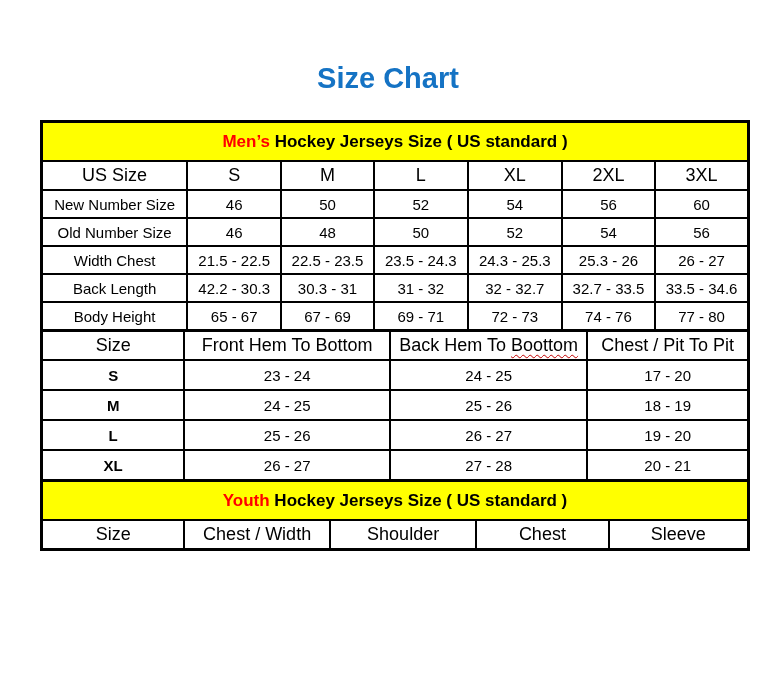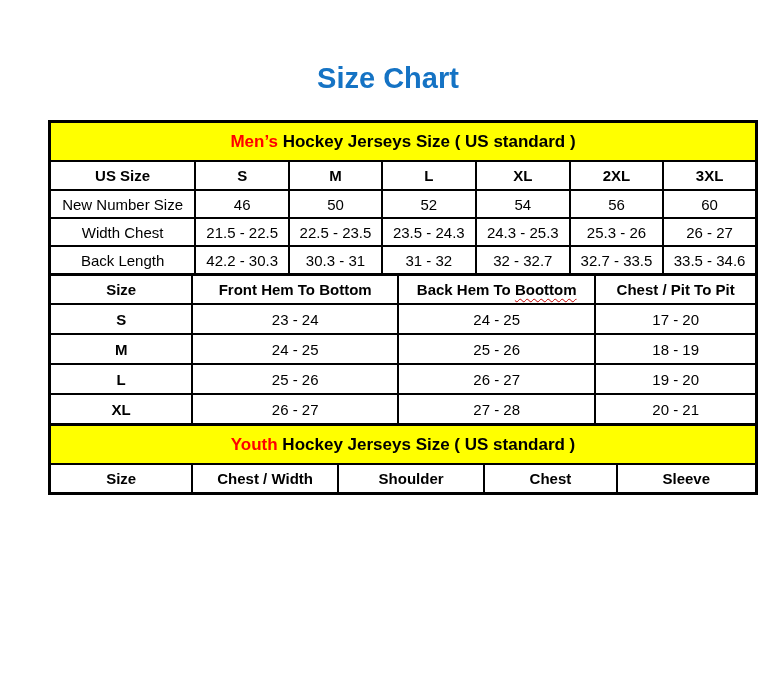--- a/index.html
+++ b/index.html
@@ -21,21 +21,21 @@
     margin: 0;
     padding-top: 62px;
     padding-bottom: 25px;
     text-align: center;
     font-size: 29px;
     font-weight: bold;
     color: #1573C4;
     letter-spacing: 0px;
   }
   .chart-wrap {
-    margin-left: 36px;
+    margin-left: 28px;
     width: 710px;
     padding-left: 12px;
   }
   table.size-table {
     border-collapse: collapse;
     table-layout: fixed;
     width: 710px;
     border: 3px solid #000000;
   }
   table.size-table + table.size-table {
@@ -52,22 +52,22 @@
   .band-cell {
     background: #FFFF00;
     height: 37px;
     font-size: 17px;
     font-weight: bold;
   }
   .band-highlight { color: #FF0000; }
   .band-text { color: #000000; }
   .col-header {
     height: 27px;
-    font-size: 15px;
-    font-weight: bold;
+    font-size: 18px;
+    font-weight: normal;
   }
   .data-row td {
     height: 26px;
     font-size: 15px;
     font-weight: normal;
   }
   .data-row td.row-label-bold {
     font-weight: bold;
   }
   .womens-rows td, .youth-rows td { height: 28px; }
@@ -117,36 +117,54 @@
         <tr class="data-row">
           <td>New Number Size</td>
           <td>46</td>
           <td>50</td>
           <td>52</td>
           <td>54</td>
           <td>56</td>
           <td>60</td>
         </tr>
         <tr class="data-row">
+          <td>Old Number Size</td>
+          <td>46</td>
+          <td>48</td>
+          <td>50</td>
+          <td>52</td>
+          <td>54</td>
+          <td>56</td>
+        </tr>
+        <tr class="data-row">
           <td>Width Chest</td>
           <td>21.5 - 22.5</td>
           <td>22.5 - 23.5</td>
           <td>23.5 - 24.3</td>
           <td>24.3 - 25.3</td>
           <td>25.3 - 26</td>
           <td>26 - 27</td>
         </tr>
         <tr class="data-row">
           <td>Back Length</td>
           <td>42.2 - 30.3</td>
           <td>30.3 - 31</td>
           <td>31 - 32</td>
           <td>32 - 32.7</td>
           <td>32.7 - 33.5</td>
           <td>33.5 - 34.6</td>
+        </tr>
+        <tr class="data-row">
+          <td>Body Height</td>
+          <td>65 - 67</td>
+          <td>67 - 69</td>
+          <td>69 - 71</td>
+          <td>72 - 73</td>
+          <td>74 - 76</td>
+          <td>77 - 80</td>
         </tr>
       </tbody>
     </table>
 
     <table class="size-table">
       <colgroup>
         <col style="width:20.2%">
           <col style="width:29.1%">
           <col style="width:27.9%">
           <col style="width:22.8%">

